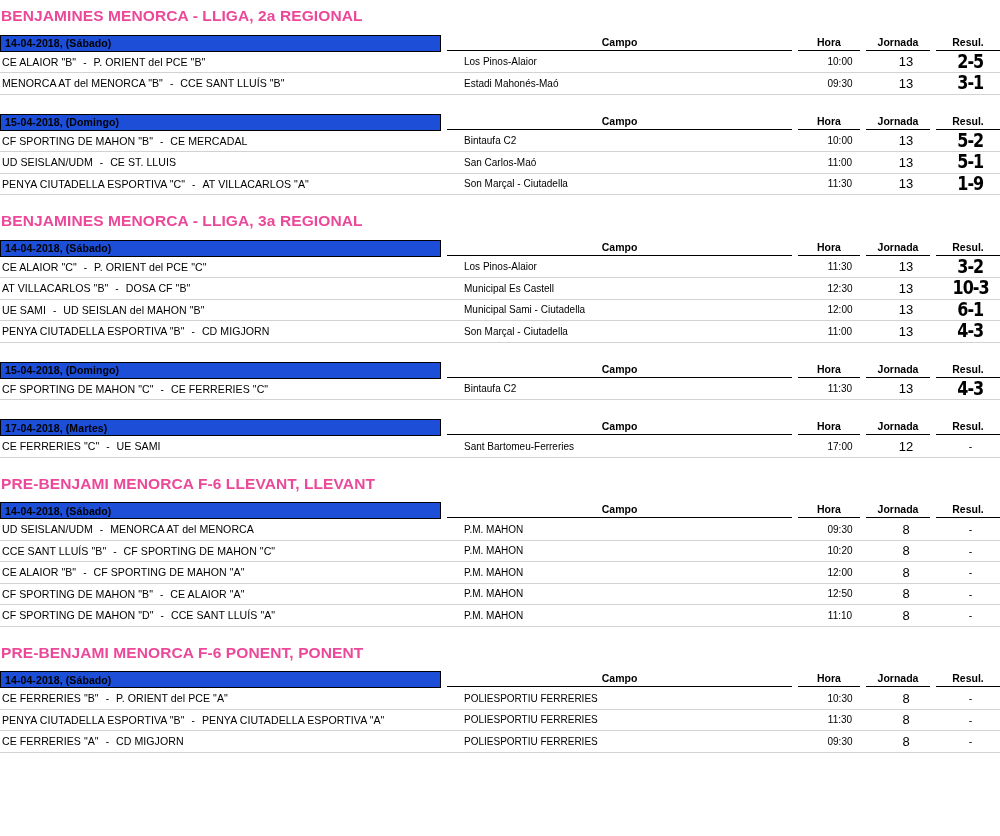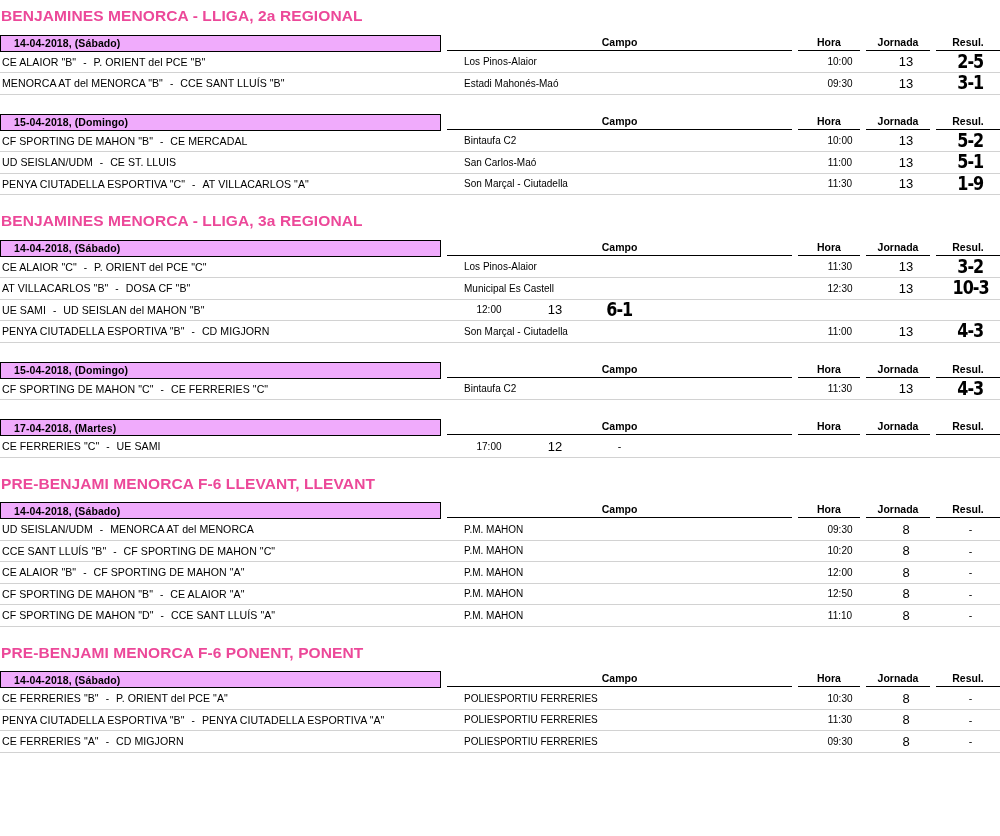--- a/index.html
+++ b/index.html
@@ -45,24 +45,24 @@
     display: flex;
     align-items: flex-end;
     height: 18px;
     position: relative;
   }
   .date-box {
     width: 458px;
     height: 17px;
     box-sizing: border-box;
     border: 1.5px solid #000000;
-    background: #f0abfc;
+    background: #1d4ed8;
     display: flex;
     align-items: center;
-    padding-left: 13px;
+    padding-left: 4px;
     font-size: 10.5px;
     font-weight: bold;
     letter-spacing: 0.1px;
     white-space: nowrap;
   }
   .head-cols {
     display: flex;
     flex: 1 1 auto;
     align-items: center;
     height: 17px;
@@ -235,20 +235,21 @@
         </div>
         <div class="row">
           <div class="c-match"><span>AT VILLACARLOS "B"</span><span class="vs">-</span><span>DOSA CF "B"</span></div>
           <div class="c-campo">Municipal Es Castell</div>
           <div class="c-hora">12:30</div>
           <div class="c-jorn">13</div>
           <div class="c-resul"><span class="res-score">10-3</span></div>
         </div>
         <div class="row">
           <div class="c-match"><span>UE SAMI</span><span class="vs">-</span><span>UD SEISLAN del MAHON "B"</span></div>
+          <div class="c-campo">Municipal Sami - Ciutadella</div>
           <div class="c-hora">12:00</div>
           <div class="c-jorn">13</div>
           <div class="c-resul"><span class="res-score">6-1</span></div>
         </div>
         <div class="row">
           <div class="c-match"><span>PENYA CIUTADELLA ESPORTIVA "B"</span><span class="vs">-</span><span>CD MIGJORN</span></div>
           <div class="c-campo">Son Marçal - Ciutadella</div>
           <div class="c-hora">11:00</div>
           <div class="c-jorn">13</div>
           <div class="c-resul"><span class="res-score">4-3</span></div>
@@ -277,20 +278,21 @@
           <div class="date-box">17-04-2018,  (Martes)</div>
           <div class="head-cols">
             <div class="hcol campo">Campo</div>
             <div class="hcol hora">Hora</div>
             <div class="hcol jorn">Jornada</div>
             <div class="hcol resul">Resul.</div>
           </div>
         </div>
         <div class="row">
           <div class="c-match"><span>CE FERRERIES "C"</span><span class="vs">-</span><span>UE SAMI</span></div>
+          <div class="c-campo">Sant Bartomeu-Ferreries</div>
           <div class="c-hora">17:00</div>
           <div class="c-jorn">12</div>
           <div class="c-resul"><span class="res-empty">-</span></div>
         </div>
       </div>
     </div>
     <div class="comp-block later">
       <div class="comp-title">PRE-BENJAMI MENORCA F-6 LLEVANT, LLEVANT</div>
       <div class="day-group">
         <div class="day-head">

